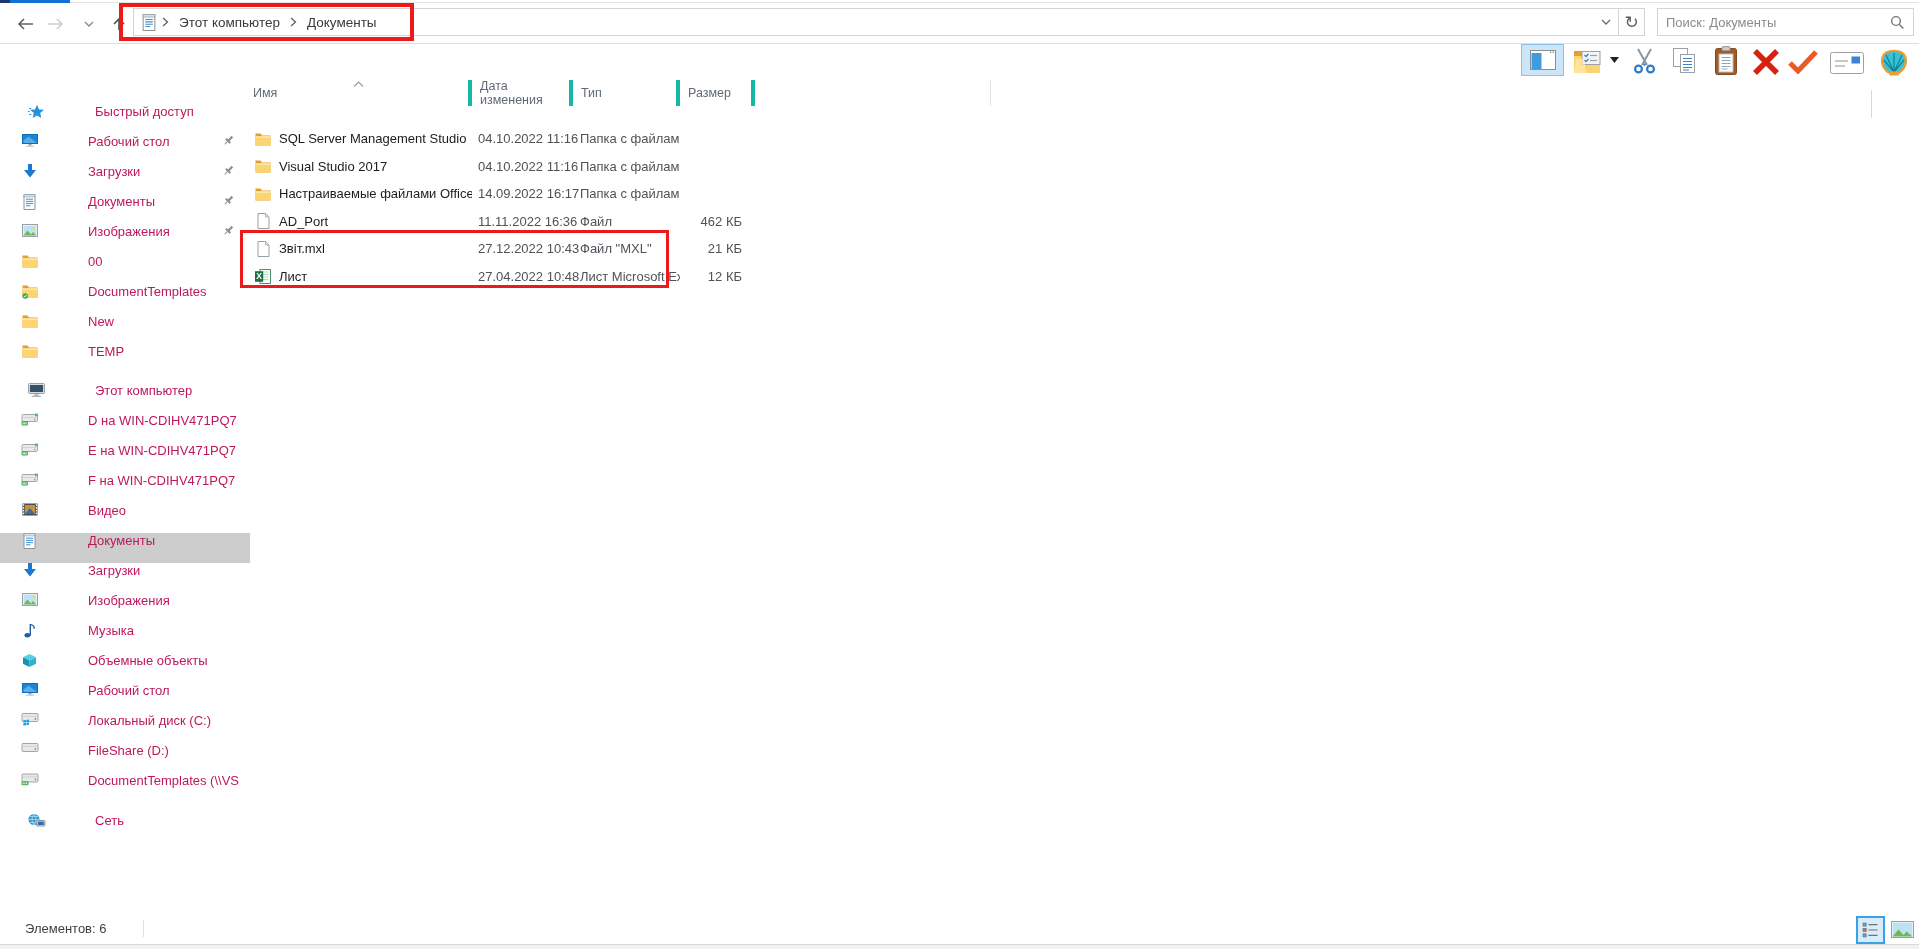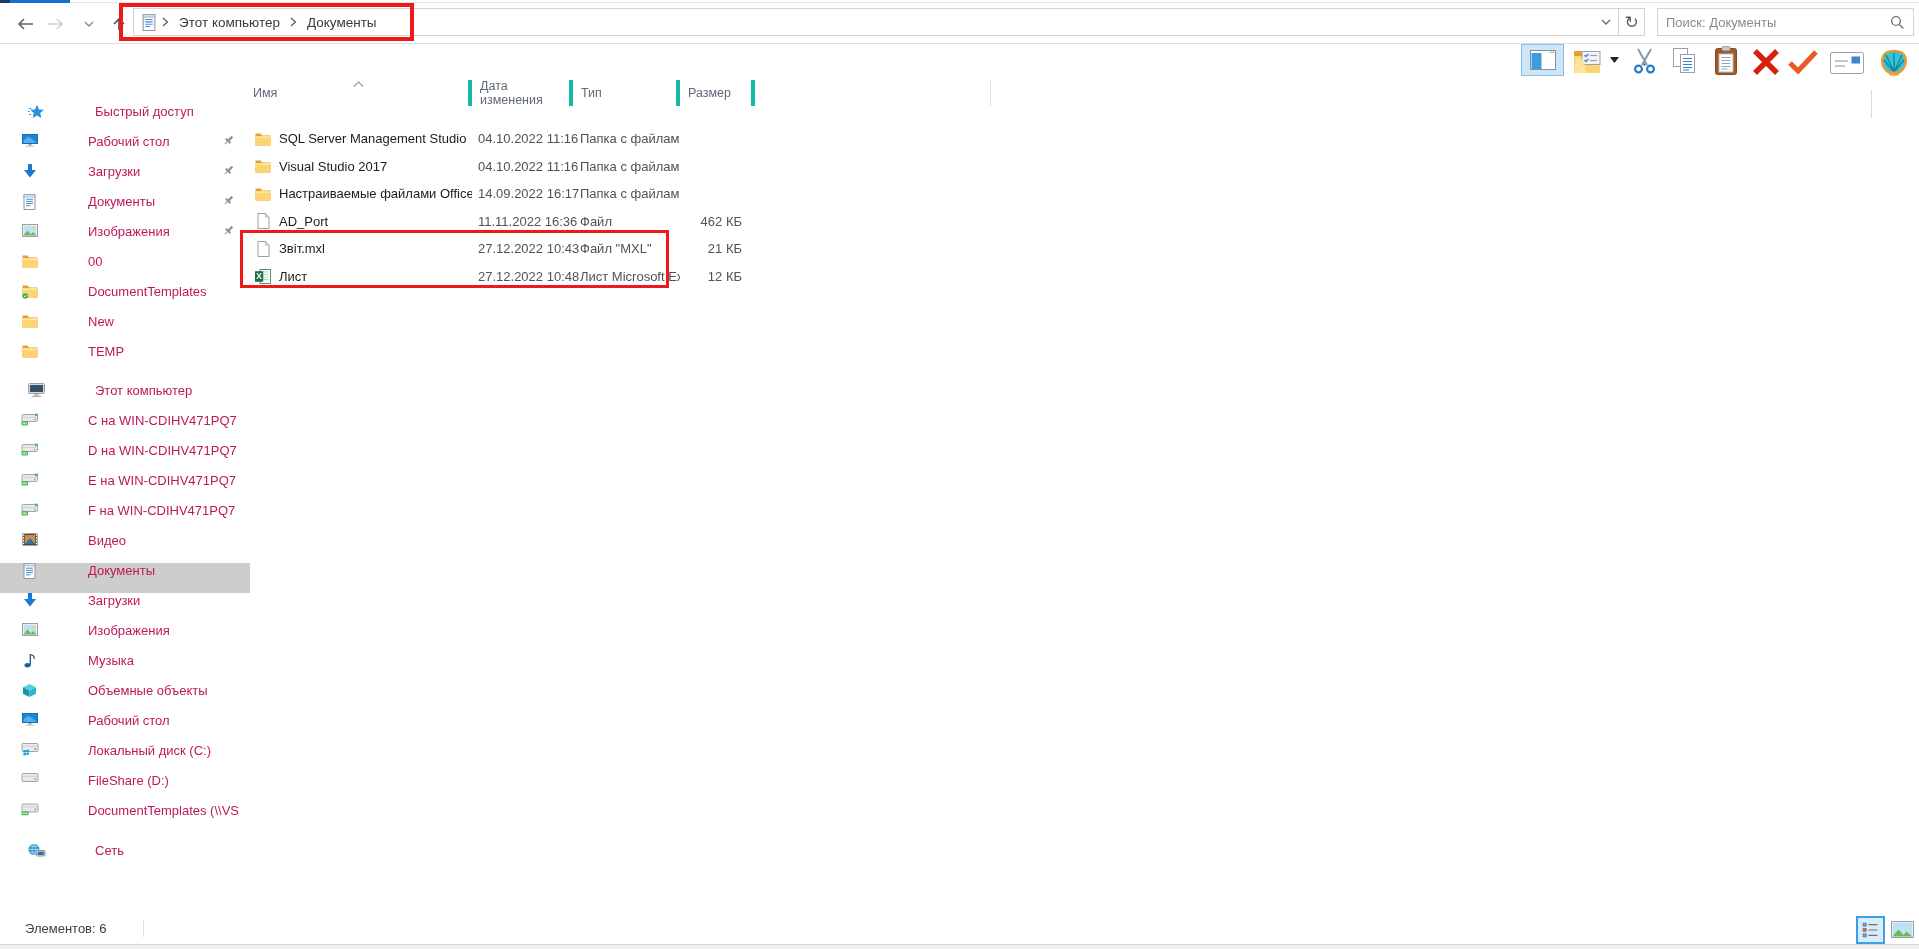--- a/index.html
+++ b/index.html
@@ -322,21 +322,21 @@
         <span class="fic">
             <svg width="16" height="15" viewBox="0 0 16 15">
               <rect x="5" y=".5" width="10.5" height="14" fill="#fff" stroke="#1e7b45" stroke-width=".8"></rect>
               <path d="M6.5 3h7M6.5 5.5h7M6.5 8h7M6.5 10.5h7" stroke="#a8d5ba" stroke-width=".9"></path>
               <rect x="0" y="2.2" width="8.2" height="10.6" fill="#1e7145"></rect>
               <text x="4.1" y="10.4" font-size="8.5" font-weight="bold" fill="#fff" text-anchor="middle" font-family="Liberation Sans, sans-serif">X</text>
             </svg>
           </span>
         <span>Лист</span>
       </div>
-      <div class="c-date">27.12.2022 10:48</div>
+      <div class="c-date">27.04.2022 10:48</div>
       <div class="c-type">Лист Microsoft Ex...</div>
       <div class="c-size">12 КБ</div>
     </div>
   </div>
 
   <div class="redbox files" style="left:240px;top:230px;width:429px;height:58px;"></div>
 
   <div class="sidebar">
     <div class="sp"></div>
 
@@ -473,33 +473,20 @@
     <div class="si l0">
       <span class="ic">
           <svg width="17" height="14" viewBox="0 0 17 14">
             <rect x=".5" y=".5" width="16" height="10" rx="1" fill="#d7dadd" stroke="#9aa0a6"></rect>
             <rect x="2" y="2" width="13" height="7" fill="#33516b"></rect>
             <path d="M6.5 11h4l.6 1.8h-5.2z" fill="#b9bec2"></path>
             <rect x="4" y="12.8" width="9" height="1" fill="#9aa0a6"></rect>
           </svg>
         </span>
       <span class="lbl">Этот компьютер</span>
-    </div>
-    <div class="si l1">
-      <span class="ic">
-          <svg width="18" height="13" viewBox="0 0 18 13">
-            <rect x="1" y="1.5" width="15.5" height="7" rx="1.2" fill="#e8e9ea" stroke="#a2a6aa"></rect>
-            <path d="M1 4.5h15.5" stroke="#c9ccce" stroke-width=".8"></path>
-            <circle cx="13.8" cy="6.6" r=".8" fill="#8f9498"></circle>
-            <rect x=".5" y="8" width="6.5" height="4.4" rx=".8" fill="#49b353"></rect>
-            <path d="M2.2 9.4v2M3.7 9.4v2M5.2 9.4v2" stroke="#fff" stroke-width=".9"></path>
-            <path d="M14.2.6l2.6 2.6m0-2.6L14.2 3.2" stroke="#49b353" stroke-width="1.2"></path>
-          </svg>
-        </span>
-      <span class="lbl">C на WIN-CDIHV471PQ7</span>
     </div>
     <div class="si l1">
       <span class="ic">
           <svg width="18" height="13" viewBox="0 0 18 13">
             <rect x="1" y="1.5" width="15.5" height="7" rx="1.2" fill="#e8e9ea" stroke="#a2a6aa"></rect>
             <path d="M1 4.5h15.5" stroke="#c9ccce" stroke-width=".8"></path>
             <circle cx="13.8" cy="6.6" r=".8" fill="#8f9498"></circle>
             <rect x=".5" y="8" width="6.5" height="4.4" rx=".8" fill="#49b353"></rect>
             <path d="M2.2 9.4v2M3.7 9.4v2M5.2 9.4v2" stroke="#fff" stroke-width=".9"></path>
             <path d="M14.2.6l2.6 2.6m0-2.6L14.2 3.2" stroke="#49b353" stroke-width="1.2"></path>

